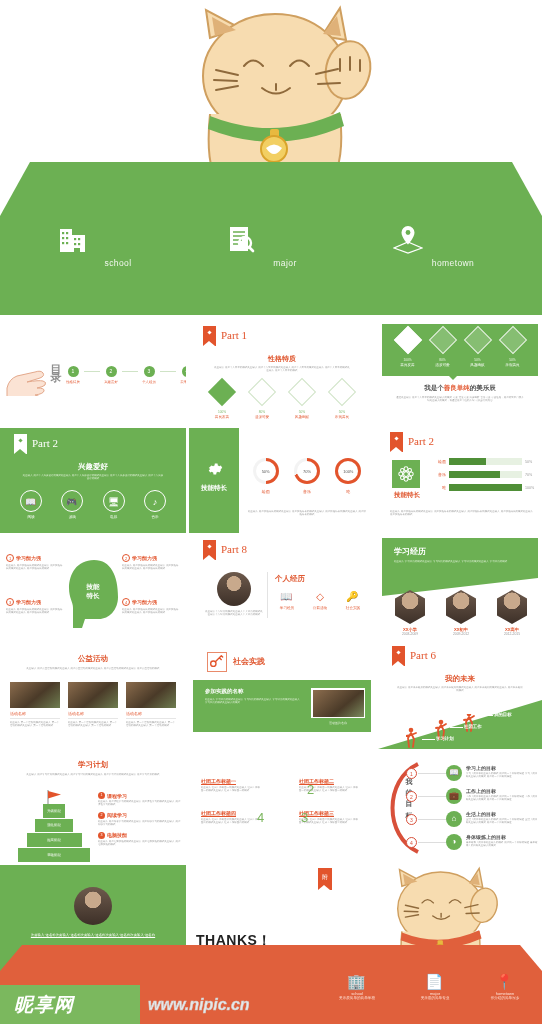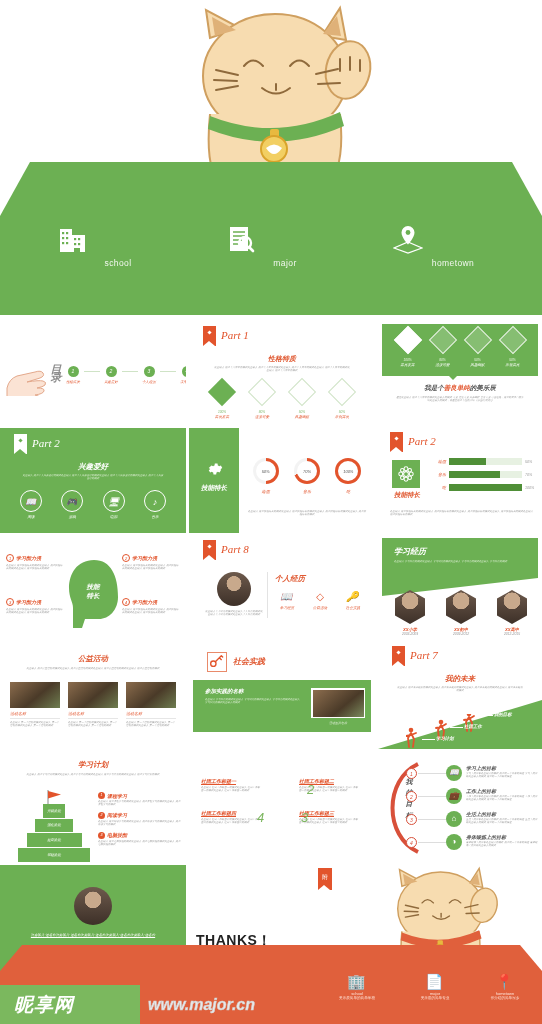--- a/index.html
+++ b/index.html
@@ -5,21 +5,21 @@
   * { margin:0; padding:0; box-sizing:border-box; }
   html,body { width:542px; height:1024px; }
   body {
     font-family:"Liberation Sans","DejaVu Sans",sans-serif;
     background:#ffffff; position:relative; overflow:hidden;
     font-size:10px; color:#444;
   }
   .page { position:relative; width:542px; height:1024px; background:#fff; }
 
   
-  .panel { position:absolute; overflow:hidden; background:#fff;font-style:italic; }
+  .panel { position:absolute; overflow:hidden; background:#fff; }
   .green { background:#6cb053; }
   .ctr { text-align:center; }
   .tiny { font-size:2.4px; line-height:1.45; color:#9a9a9a; letter-spacing:.1px; }
   .tiny.w { color:#dff0d6; }
   .hdr-o { color:#e05a33; font-weight:bold; }
   .hdr-w { color:#fff; font-weight:bold; }
 
   
   .ribbon { position:absolute; width:13px; height:20px; background:#e2542c; }
   .ribbon:after{ content:""; position:absolute; left:0; bottom:-0px; width:0;height:0;
@@ -461,21 +461,21 @@
         <div style="width:100%;height:100%;background:linear-gradient(140deg,#8c6d4e,#4a3a28 60%,#7b8a5d);"></div>
       </div>
       <div style="position:absolute;left:118px;top:41px;width:54px;text-align:center;font-size:3px;color:#e3f0dc;">活动图片名称</div>
     </div>
   </div>
 
   <div class="panel cR r5">
     <div class="ribbon" style="left:14px;top:2px;">
         <i class="dot"></i>
       </div>
-    <div class="partlbl" style="left:32px;top:5px;">Part 7</div>
+    <div class="partlbl" style="left:32px;top:5px;">Part 6</div>
     <div style="position:absolute;left:0;top:30px;width:164px;text-align:center;font-size:7.5px;" class="hdr-o">我的未来</div>
     <div class="tiny ctr" style="position:absolute;left:18px;top:42px;width:128px;">此图输入·用户未来规划的模式此图输入·用户未来规划的模式此图输入·用户未来规划的模式此图输入·用户未来规划的模式</div>
     <div style="position:absolute;left:0;top:56px;width:164px;height:49px;background:#6cb053;
                 clip-path:polygon(0 49px,164px 0,164px 49px);"></div>
     <svg style="position:absolute;left:28px;top:70px;" width="90" height="34" viewBox="0 0 90 34" fill="#e2542c">
       <g transform="translate(0,14)">
           <circle cx="5" cy="2" r="2.3"></circle>
           <path d="M5 5 l3 6 l-1 8 M5 5 l-3 5 l1 9 M5 7 l5 -2 M5 7 l-5 1" stroke="#e2542c" stroke-width="1.8" fill="none" stroke-linecap="round"></path>
         </g>
       <g transform="translate(30,6)">
@@ -666,16 +666,16 @@
       <div style="position:absolute;left:470px;top:973px;width:70px;text-align:center;">
         <div style="font-size:15px;color:#fff;line-height:17px;">📍</div>
         <div style="font-size:4px;color:#ffe4d9;margin-top:1px;">hometown</div>
         <div style="font-size:3.6px;color:#ffe4d9;">作介绍的简单家乡</div>
       </div>
     </div>
 
   <div id="wm">
     <div class="wm-green"></div>
     <div class="wm-txt">昵享网</div>
-    <div class="wm-url">www.major.cn</div>
+    <div class="wm-url">www.nipic.cn</div>
   </div>
 
 </div>
 
 </body></html>

